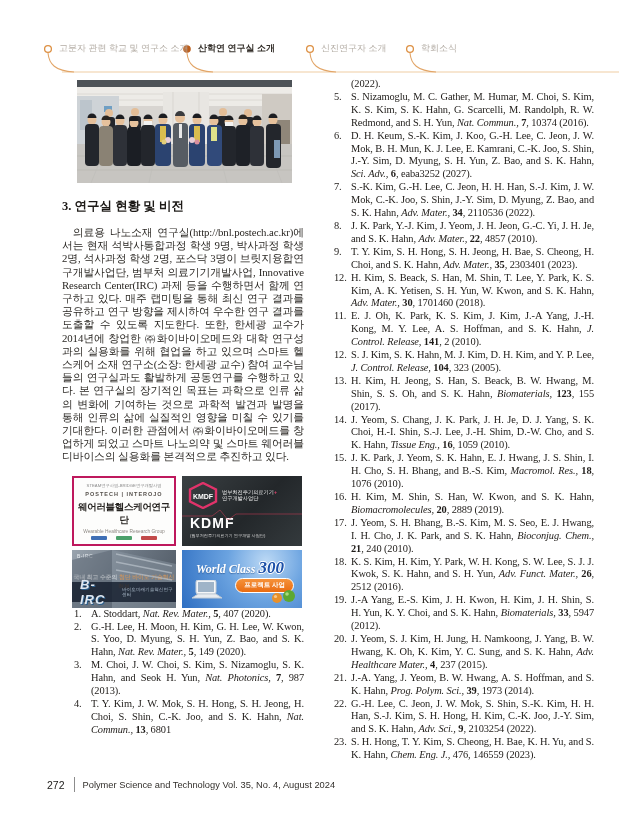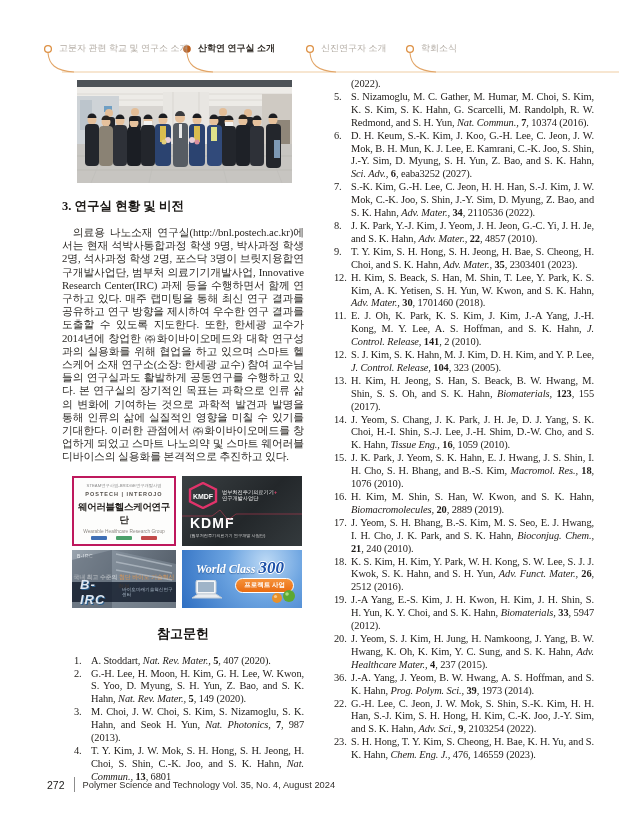--- a/index.html
+++ b/index.html
@@ -284,21 +284,20 @@
         </svg>
         <svg class="wc-balls" width="26" height="16" viewBox="0 0 26 16">
           <circle cx="7" cy="10" r="5" fill="#e8902a"></circle>
             <circle cx="5.5" cy="8.5" r="1.6" fill="#f7c98c"></circle>
           <circle cx="19" cy="8" r="6" fill="#5da832"></circle>
             <circle cx="17" cy="6" r="1.8" fill="#aada7c"></circle>
         </svg>
       </div>
     </div>
 
-    <div class="ref-heading">참고문헌</div>
 
     <ol class="refs">
 
         <li>
           <span class="ref-num">1.</span>
           <span class="ref-body"><span>A. Stoddart, </span><i>Nat. Rev. Mater., </i><b>5</b><span>, 407 (2020).</span></span>
         </li>
 
         <li>
           <span class="ref-num">2.</span>
@@ -399,21 +398,21 @@
           <span class="ref-num">19.</span>
           <span class="ref-body"><span>J.-A Yang, E.-S. Kim, J. H. Kwon, H. Kim, J. H. Shin, S. H. Yun, K. Y. Choi, and S. K. Hahn, </span><i>Biomaterials, </i><b>33</b><span>, 5947 (2012).</span></span>
         </li>
 
         <li>
           <span class="ref-num">20.</span>
           <span class="ref-body"><span>J. Yeom, S. J. Kim, H. Jung, H. Namkoong, J. Yang, B. W. Hwang, K. Oh, K. Kim, Y. C. Sung, and S. K. Hahn, </span><i>Adv. Healthcare Mater., </i><b>4</b><span>, 237 (2015).</span></span>
         </li>
 
         <li>
-          <span class="ref-num">36.</span>
+          <span class="ref-num">21.</span>
           <span class="ref-body"><span>J.-A. Yang, J. Yeom, B. W. Hwang, A. S. Hoffman, and S. K. Hahn, </span><i>Prog. Polym. Sci., </i><b>39</b><span>, 1973 (2014).</span></span>
         </li>
 
         <li>
           <span class="ref-num">22.</span>
           <span class="ref-body"><span>G.-H. Lee, C. Jeon, J. W. Mok, S. Shin, S.-K. Kim, H. H. Han, S.-J. Kim, S. H. Hong, H. Kim, C.-K. Joo, J.-Y. Sim, and S. K. Hahn, </span><i>Adv. Sci., </i><b>9</b><span>, 2103254 (2022).</span></span>
         </li>
 
         <li>
           <span class="ref-num">23.</span>

